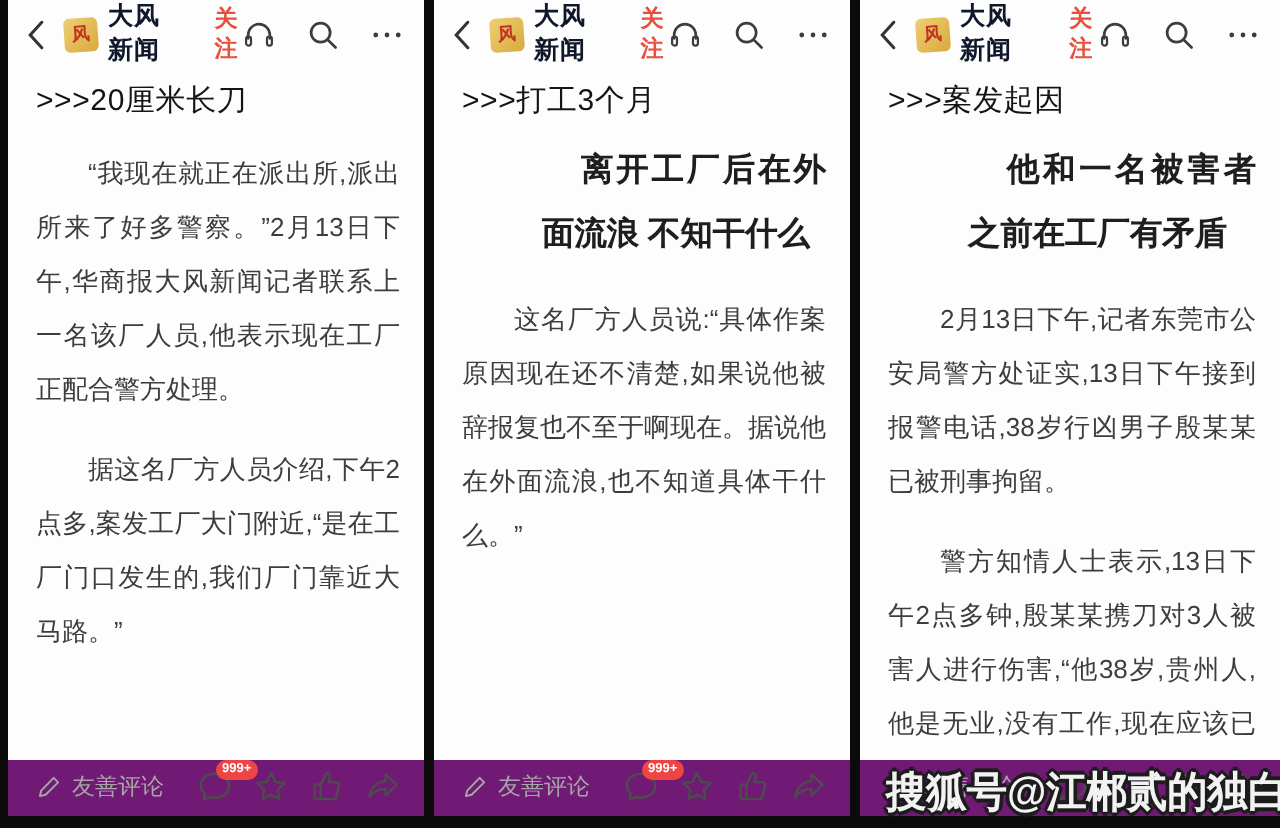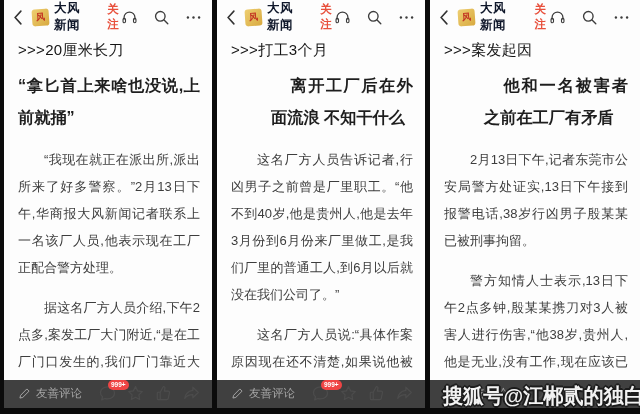--- a/index.html
+++ b/index.html
@@ -33,21 +33,21 @@
   
   .article{padding:0 12px 0 14px;}
   .headline{margin-top:7px;font-size:15px;font-weight:normal;color:#141414;letter-spacing:.3px;}
   .subhead{margin-top:9px;font-size:16.2px;line-height:32px;font-weight:bold;color:#1e1e1e;text-align:justify;}
   .subhead.indent{text-indent:1.2em;margin-left:40px;}
   .body{margin-top:13px;}
   .body p{margin:0 0 13px 0;font-size:13px;line-height:27px;color:#3d3d3d;text-align:justify;text-indent:2em;}
 
   
   .ftr{
-    position:absolute;left:0;right:0;bottom:0;height:26px;background:#404040;
+    position:absolute;left:0;right:0;bottom:0;height:26px;background:#701a75;
     display:flex;align-items:center;padding:0 12px 2px 14px;
   }
   .comment-entry{display:flex;align-items:center;gap:5px;color:#a6a6a6;}
   .comment-entry .ph{font-size:11.5px;}
   .ftr-icons{margin-left:auto;display:flex;align-items:center;gap:11px;}
   .ficon{position:relative;display:flex;align-items:center;color:#4c4c4c;}
   .badge{
     position:absolute;top:-5px;left:9px;background:#ef4444;color:#fff;
     font-size:6.5px;line-height:8px;padding:1px 3px;border-radius:6px;white-space:nowrap;
     font-weight:bold;
@@ -96,21 +96,20 @@
           <svg width="17" height="17" viewBox="0 0 20 20">
               <circle cx="3.4" cy="10" r="1.4" fill="currentColor"></circle>
               <circle cx="10" cy="10" r="1.4" fill="currentColor"></circle>
               <circle cx="16.6" cy="10" r="1.4" fill="currentColor"></circle>
             </svg>
         </span>
       </span>
     </div>
     <div class="article">
       <div class="headline">&gt;&gt;&gt;20厘米长刀</div>
-      <div class="subhead">“拿匕首上来啥也没说,上前就捅”</div>
       <div class="body">
         <p>“我现在就正在派出所,派出所来了好多警察。”2月13日下午,华商报大风新闻记者联系上一名该厂人员,他表示现在工厂正配合警方处理。</p>
         <p>据这名厂方人员介绍,下午2点多,案发工厂大门附近,“是在工厂门口发生的,我们厂门靠近大马路。”</p>
 
       </div>
     </div>
     <div class="ftr">
       <span class="comment-entry">
         <span>
           <svg width="13" height="13" viewBox="0 0 20 20">
@@ -175,21 +174,20 @@
               <circle cx="10" cy="10" r="1.4" fill="currentColor"></circle>
               <circle cx="16.6" cy="10" r="1.4" fill="currentColor"></circle>
             </svg>
         </span>
       </span>
     </div>
     <div class="article">
       <div class="headline">&gt;&gt;&gt;打工3个月</div>
       <div class="subhead indent">离开工厂后在外面流浪 不知干什么</div>
       <div class="body">
-        <p>这名厂方人员告诉记者,行凶男子之前曾是厂里职工。“他不到40岁,他是贵州人,他是去年3月份到6月份来厂里做工,是我们厂里的普通工人,到6月以后就没在我们公司了。”</p>
         <p>这名厂方人员说:“具体作案原因现在还不清楚,如果说他被辞报复也不至于啊现在。据说他在外面流浪,也不知道具体干什么。”</p>
 
       </div>
     </div>
     <div class="ftr">
       <span class="comment-entry">
         <span>
           <svg width="13" height="13" viewBox="0 0 20 20">
               <path d="M3 17l1-4.2L13.6 3l3.4 3.4L7.4 16 3 17z" fill="none" stroke="currentColor" stroke-width="1.5" stroke-linejoin="round"></path>
             </svg>

